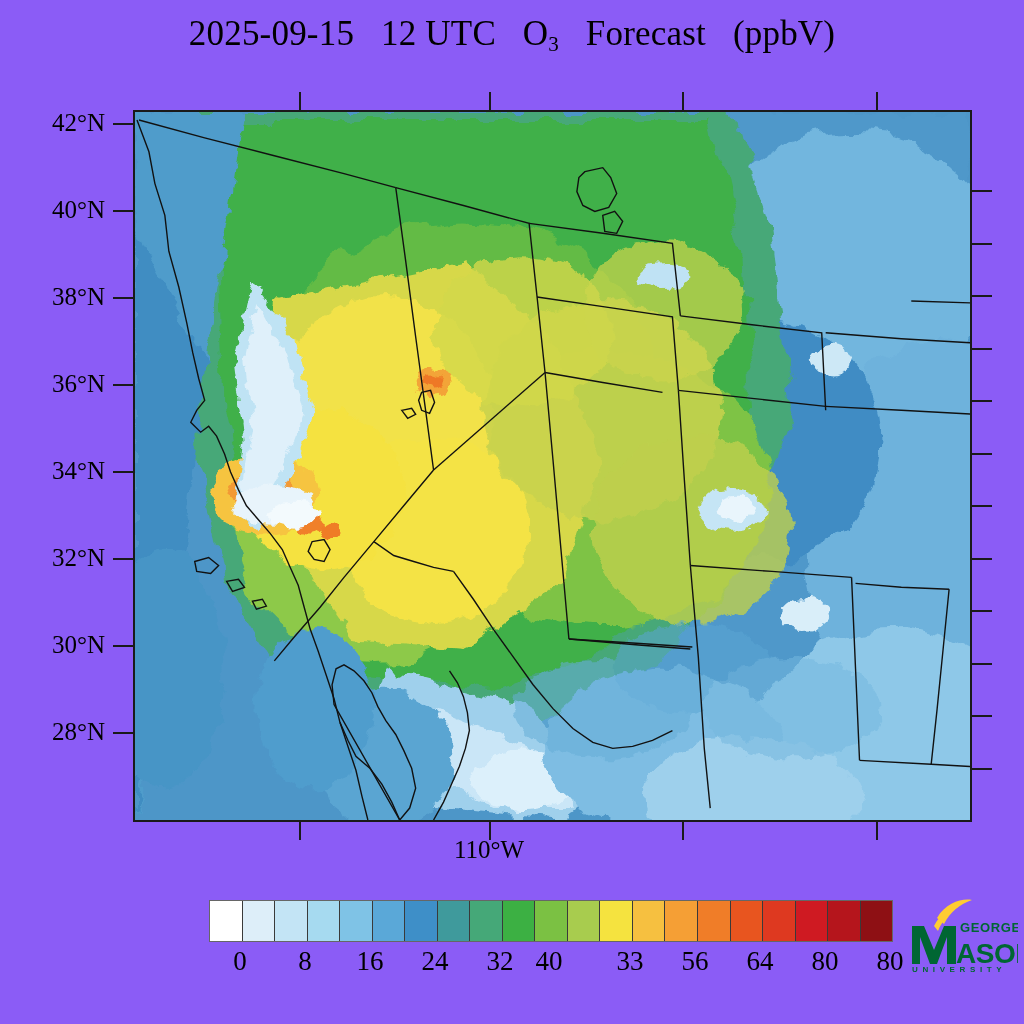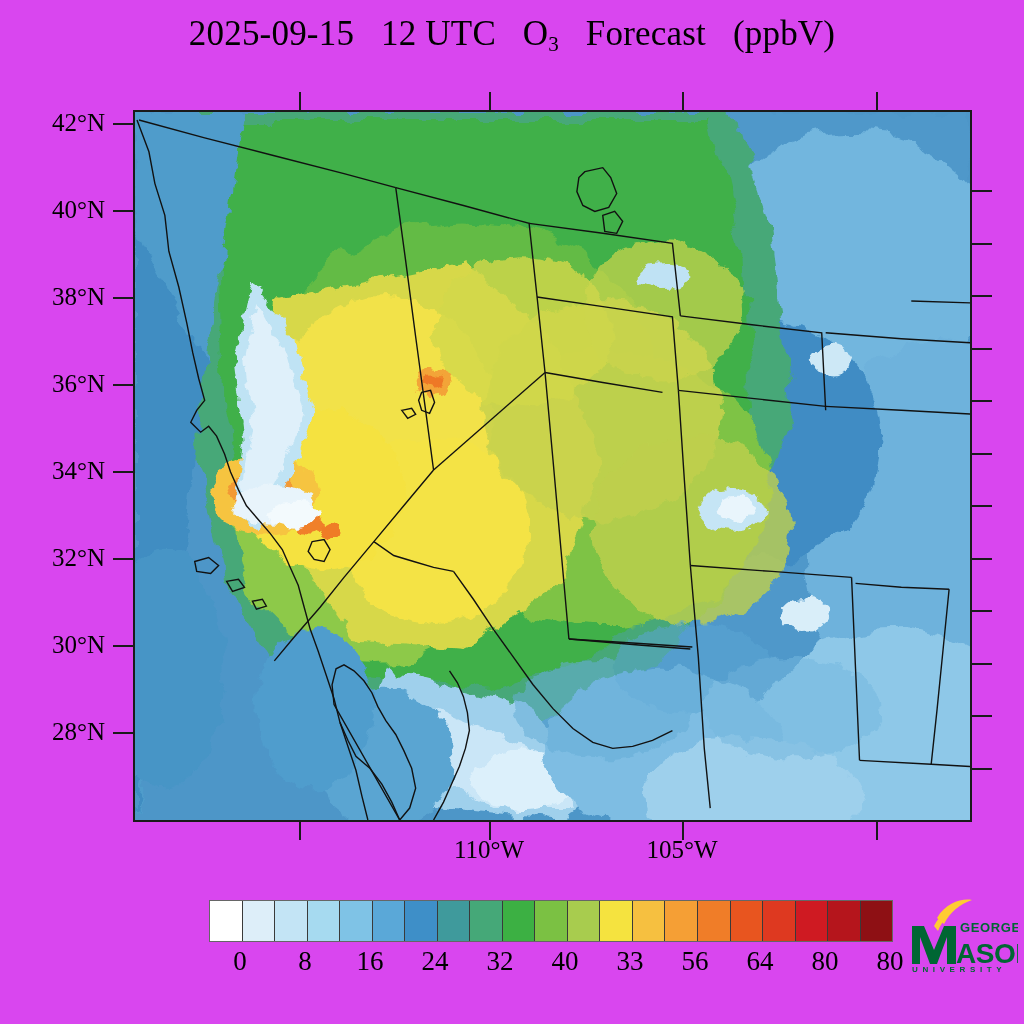--- a/index.html
+++ b/index.html
@@ -4,21 +4,21 @@
 <style>
   html, body {
     margin: 0;
     padding: 0;
     background: #ffffff;
   }
   #page {
     position: relative;
     width: 1024px;
     height: 1024px;
-    background: #d946ef;
+    background: #8b5cf6;
     font-family: "Liberation Serif", "DejaVu Serif", serif;
     overflow: hidden;
   }
 
   
   #title {
     position: absolute;
     left: 0;
     top: 14px;
     width: 1024px;
@@ -358,21 +358,20 @@
   <div class="tick tick-top" style="left:489px"></div>
   <div class="tick tick-top" style="left:682px"></div>
   <div class="tick tick-top" style="left:876px"></div>
 
   <div class="tick tick-bot" style="left:299px"></div>
   <div class="tick tick-bot" style="left:489px"></div>
   <div class="tick tick-bot" style="left:682px"></div>
   <div class="tick tick-bot" style="left:876px"></div>
 
   <div class="xlabel" style="left:489px">110°W</div>
-  <div class="xlabel" style="left:682px">105°W</div>
 
   <div id="colorbar">
       <div class="cell" style="background: rgb(255, 255, 255);"></div>
       <div class="cell" style="background: rgb(221, 238, 249);"></div>
       <div class="cell" style="background: rgb(195, 228, 245);"></div>
       <div class="cell" style="background: rgb(166, 218, 240);"></div>
       <div class="cell" style="background: rgb(127, 195, 230);"></div>
       <div class="cell" style="background: rgb(90, 168, 216);"></div>
       <div class="cell" style="background: rgb(62, 143, 200);"></div>
       <div class="cell" style="background: rgb(63, 154, 156);"></div>
@@ -389,21 +388,21 @@
       <div class="cell" style="background: rgb(207, 26, 34);"></div>
       <div class="cell" style="background: rgb(181, 21, 28);"></div>
       <div class="cell" style="background: rgb(142, 16, 20);"></div>
     </div>
 
   <div class="cblabel" style="left:240px">0</div>
   <div class="cblabel" style="left:305px">8</div>
   <div class="cblabel" style="left:370px">16</div>
   <div class="cblabel" style="left:435px">24</div>
   <div class="cblabel" style="left:500px">32</div>
-  <div class="cblabel" style="left:565px">40</div>
+  <div class="cblabel" style="left:549px">40</div>
   <div class="cblabel" style="left:630px">33</div>
   <div class="cblabel" style="left:695px">56</div>
   <div class="cblabel" style="left:760px">64</div>
   <div class="cblabel" style="left:825px">80</div>
   <div class="cblabel" style="left:890px">80</div>
 
   <div id="gmu-logo">
     <svg viewBox="0 0 112 76" width="112" height="76">
 
       <path d="M31,22 C40,6 57,2 66,4 C54,8 44,16 38,28 Z" fill="#FFCC33"></path>

